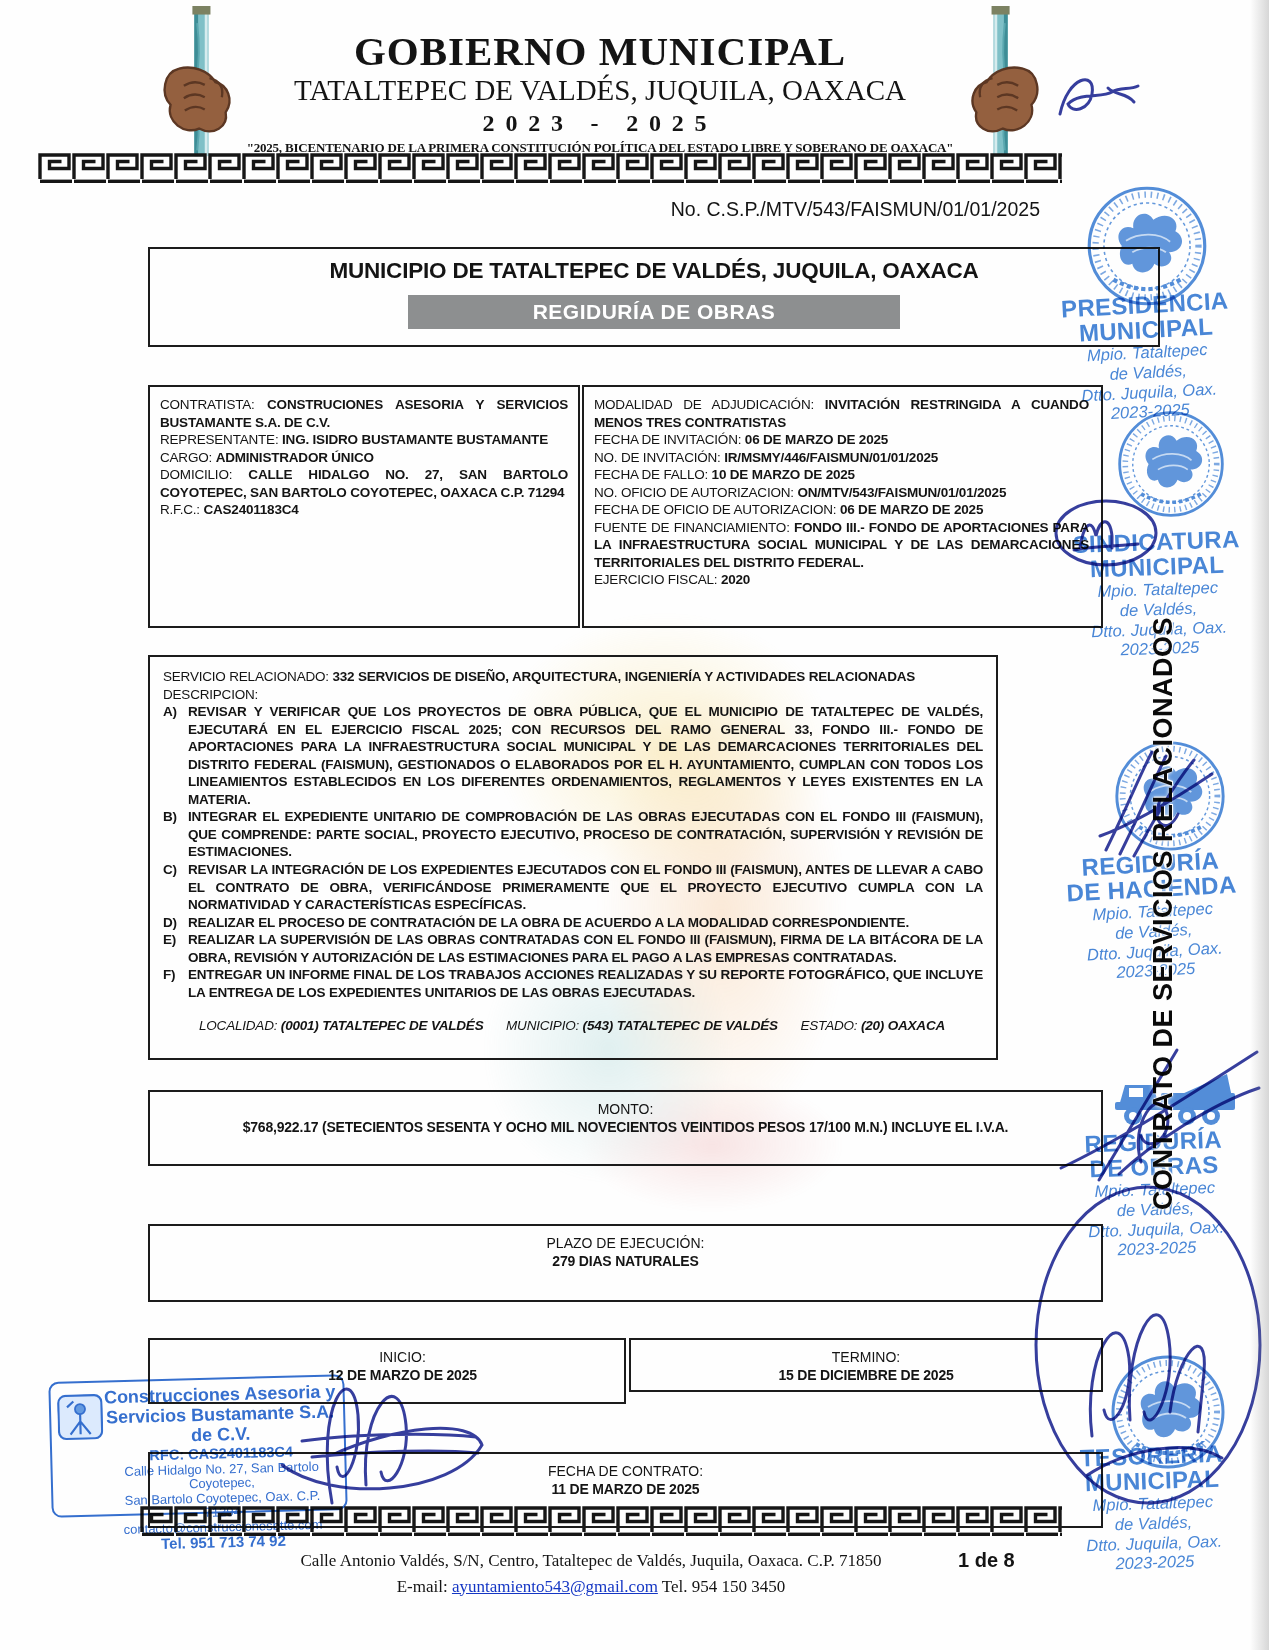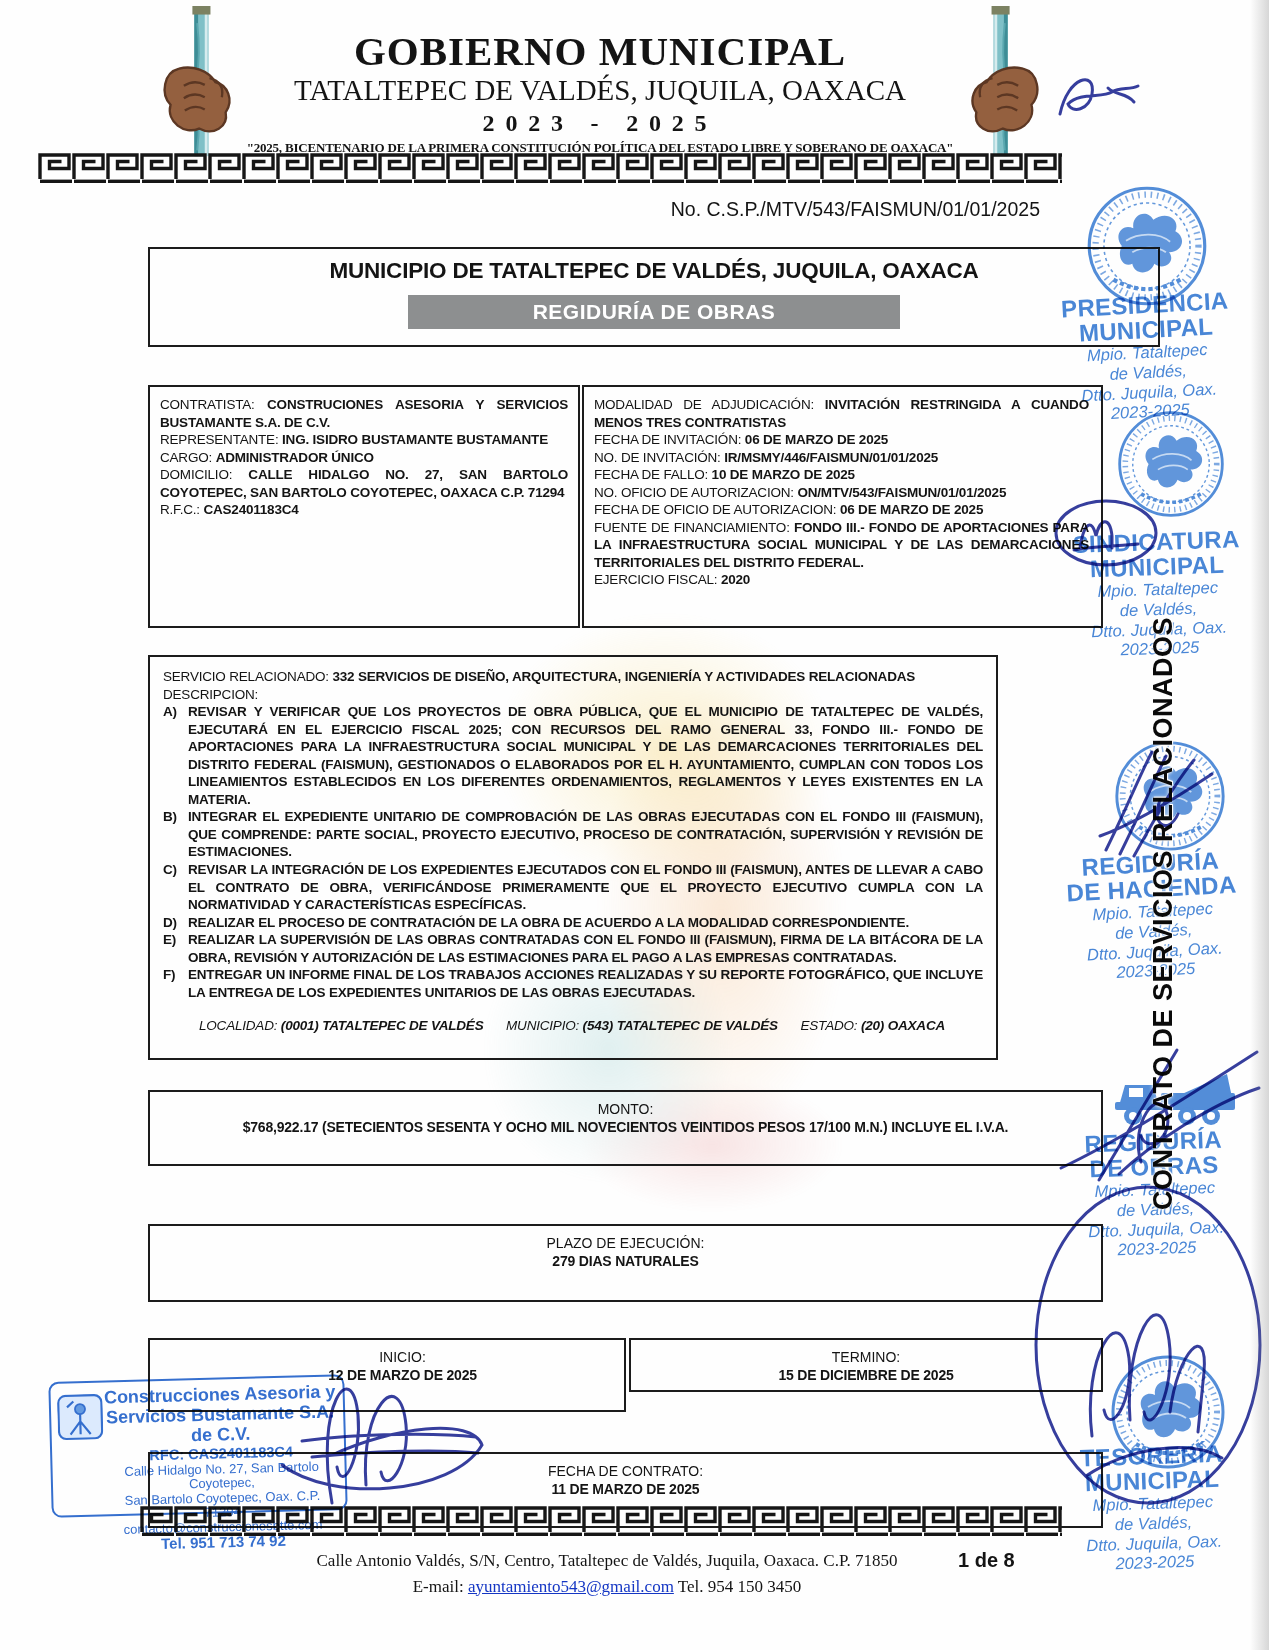--- a/index.html
+++ b/index.html
@@ -26,25 +26,25 @@
   .rightbox{left:582px;top:385px;width:521px;height:243px;padding:9px 12px 9px 10px;box-sizing:border-box;}
   .svcbox{left:148px;top:655px;width:850px;height:405px;padding:11px 13px;box-sizing:border-box;}
   .item{position:relative;padding-left:25px;margin:0;}
   .itl{position:absolute;left:0;top:0;font-weight:700;}
   .locrow{display:flex;justify-content:space-between;padding:0 38px 0 36px;margin-top:16px;text-align:left;font-style:italic;}
   .cbox{text-align:center;box-sizing:border-box;}
   .cbox .l1{font-size:14px;margin-top:9px;}
   .cbox .l2{font-size:14px;font-weight:700;margin-top:2px;letter-spacing:-.2px;}
   .montobox{left:148px;top:1090px;width:955px;height:76px;}
   .plazobox{left:148px;top:1224px;width:955px;height:78px;}
-  .iniciobox{left:148px;top:1338px;width:478px;height:74px;padding-left:31px;}
+  .iniciobox{left:148px;top:1338px;width:478px;height:66px;padding-left:31px;}
   .terminobox{left:629px;top:1338px;width:474px;height:54px;}
   .fechabox{left:148px;top:1452px;width:955px;height:76px;}
   
-  .foot{left:146px;top:1548px;width:922px;text-align:center;font-family:"Liberation Serif",serif;
+  .foot{left:130px;top:1548px;width:922px;text-align:center;font-family:"Liberation Serif",serif;
         font-size:17px;z-index:10;line-height:1.5;}
   .foot .mail{color:#1436c4;text-decoration:underline;}
   .pagenum{left:958px;top:1549px;width:100px;font-size:20px;font-weight:700;z-index:10;}
   
   .stamp{color:#3b7ed4;mix-blend-mode:multiply;opacity:.93;text-align:center;z-index:20;}
   .stamp .big{font-weight:700;font-size:24px;line-height:1.04;letter-spacing:.3px;white-space:nowrap;}
   .stamp .sub{font-style:italic;font-size:16.5px;line-height:1.2;white-space:nowrap;}
   .seal{color:#3b7ed4;mix-blend-mode:multiply;opacity:.88;z-index:20;}
   .cstamp{left:50px;top:1378px;width:296px;height:136px;border:2.5px solid #2a67cd;border-radius:10px;
           transform:rotate(-1.5deg);color:#2a67cd;z-index:20;mix-blend-mode:multiply;

